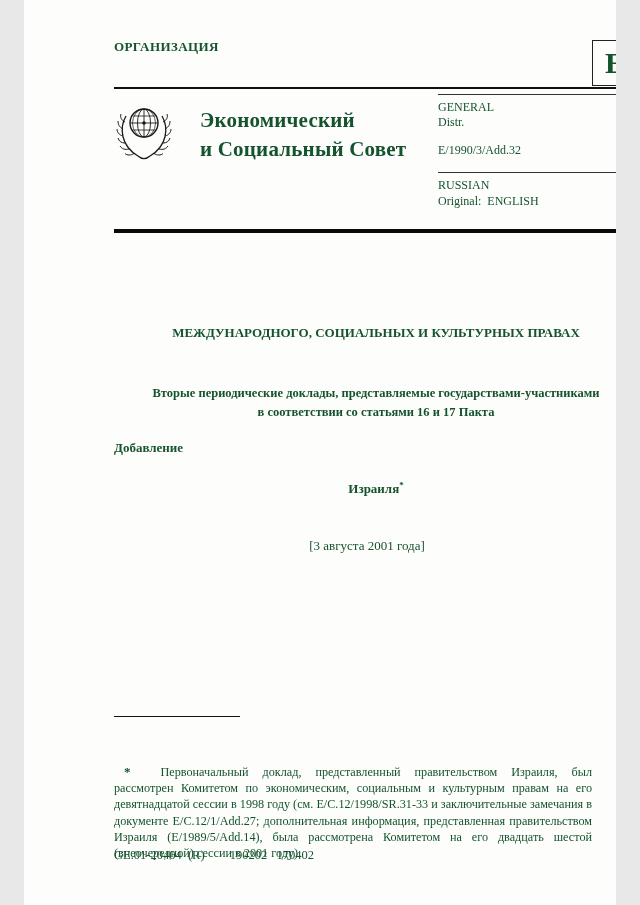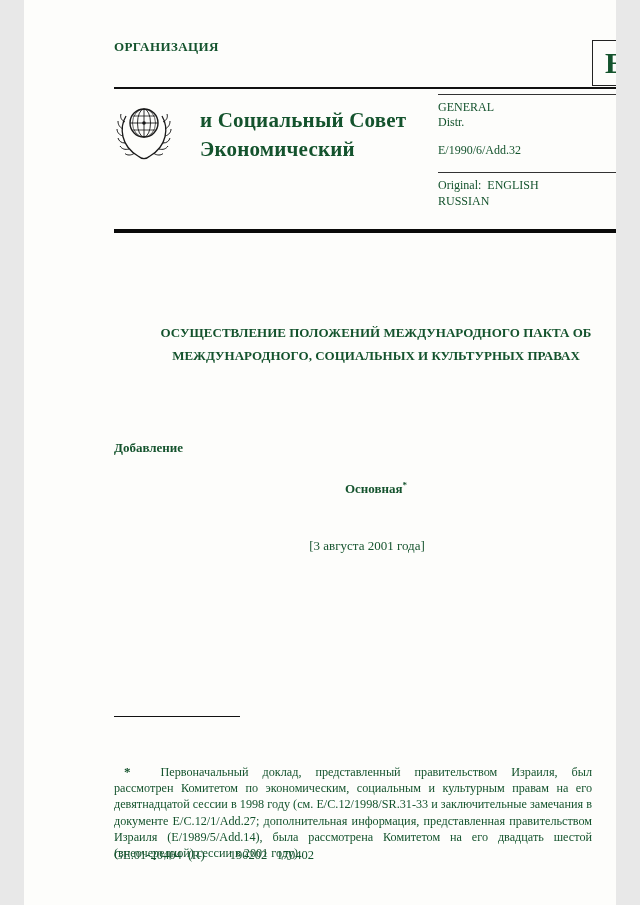--- a/index.html
+++ b/index.html
@@ -140,49 +140,52 @@
       <path d="M47 20 C51 18 52 15 51 12" stroke-width="1"></path>
       <path d="M49 27 C53 25 54 22 54 19" stroke-width="1"></path>
       <path d="M49 34 C53 33 55 30 55 27" stroke-width="1"></path>
       <path d="M47 41 C51 41 53 39 54 36" stroke-width="1"></path>
       <path d="M43 47 C47 48 50 47 52 44" stroke-width="1"></path>
       <path d="M38 51.5 C41 53.5 45 53.5 47 51.5" stroke-width="1"></path>
     </svg>
   </div>
 
   <div class="council-title">
+    <div>Экономический</div>
     <div>и Социальный Совет</div>
-    <div>Экономический</div>
   </div>
 
   <div class="distr-block">
     <div class="thin-rule"></div>
     <div class="row">GENERAL</div>
     <div class="row">Distr.</div>
     <div class="sp12"></div>
-    <div class="row">E/1990/6/Add.32</div>
+    <div class="row">E/1990/3/Add.32</div>
     <div class="sp14"></div>
     <div class="thin-rule"></div>
+    <div class="row">RUSSIAN</div>
     <div class="row pre">Original:  ENGLISH</div>
-    <div class="row">RUSSIAN</div>
   </div>
 
   <div class="thick-rule"></div>
 
 
   <div class="title-block">
-    <div>ОСУЩЕСТВЛЕНИЕ ПОЛОЖЕНИЙ МЕЖДУНАРОДНОГО ПАКТА ОБ</div>
     <div>МЕЖДУНАРОДНОГО, СОЦИАЛЬНЫХ И КУЛЬТУРНЫХ ПРАВАХ</div>
   </div>
 
+  <div class="subtitle-block">
+    <div>Вторые периодические доклады, представляемые государствами-участниками</div>
+    <div>в соответствии со статьями 16 и 17 Пакта</div>
+  </div>
 
   <div class="addendum">Добавление</div>
 
   <div class="country">
-    <span>Основная</span><sup>*</sup>
+    <span>Израиля</span><sup>*</sup>
   </div>
 
   <div class="date-bracket">[3 августа 2001 года]</div>
 
   <div class="fn-sep"></div>
   <p class="footnote"><span class="fn-marker">*</span><span class="fn-gap"></span><span>Первоначальный доклад, представленный правительством Израиля, был рассмотрен Комитетом по экономическим, социальным и культурным правам на его девятнадцатой сессии в 1998 году (см. E/C.12/1998/SR.31-33 и заключительные замечания в документе E/C.12/1/Add.27;  дополнительная информация, представленная правительством Израиля (E/1989/5/Add.14), была рассмотрена Комитетом на его двадцать шестой (внеочередной) сессии в 2001 году).</span></p>
 
   <div class="footer-line">
     <span class="pre">GE.01-20404  (R)</span><span class="footer-codes pre">190202   170402</span>
   </div>

